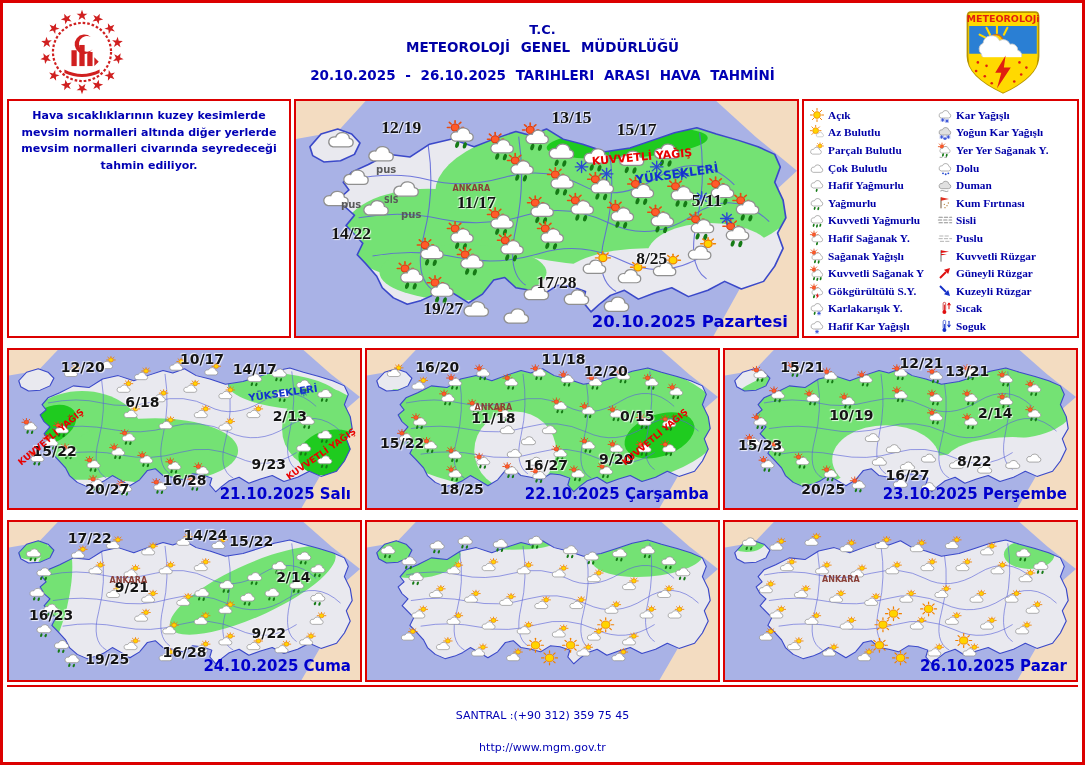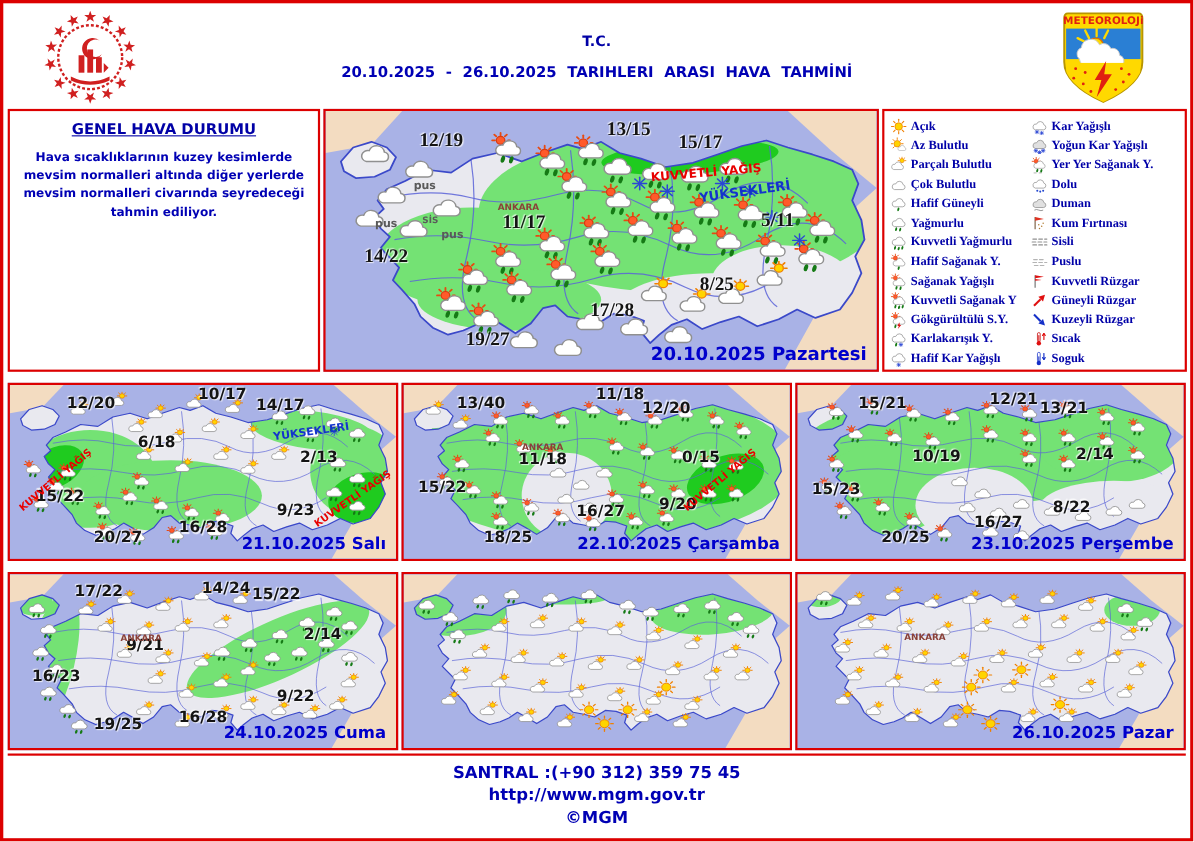--- a/index.html
+++ b/index.html
@@ -30,21 +30,21 @@
   .map-panel{background:#a9b2e6;}
   .map-inner,.map-inner svg.basemap{position:absolute;left:0;top:0;width:100%;height:100%;}
   .map-date{position:absolute;right:9px;bottom:5px;font-weight:bold;color:#0000cc;font-size:15px;white-space:nowrap;text-align:center;}
   .large .map-date{font-size:16.5px;}
   .temp{position:absolute;transform:translate(-50%,-50%);font-weight:bold;color:#141414;font-size:14px;white-space:nowrap;
         text-shadow:1px 1px 1px #ffffffcc,-1px -1px 1px #ffffffcc;}
   .large .temp{font-size:17.5px;font-family:Liberation Serif, serif;}
   .ann{position:absolute;transform:translate(-50%,-50%);font-weight:bold;white-space:nowrap;}
   
   .ftr{margin-top:3px;border-top:2px solid #dc0000;text-align:center;padding-top:5px;}
-  .ftr div{font-size:15px;font-weight:bold;color:#0000b4;line-height:1.35;}
+  .ftr div{font-size:11px;font-weight:normal;color:#0000b4;line-height:1.35;margin-top:17px;}
   .ftr a{color:#0000b4;text-decoration:none;}
 </style>
 </head>
 <body>
 
 <svg width="0" height="0" style="position:absolute" aria-hidden="true">
   <defs>
     <path id="p-cloud" d="M6.2 16.5 L17.6 16.5 A3.4 3.4 0 0 0 18 9.8 A5.1 5.1 0 0 0 8.1 8.7 A4 4 0 0 0 6.2 16.5 Z" fill="#ffffff" stroke="#909090" stroke-width="1"></path>
     <path id="p-cloudg" d="M6.2 16.5 L17.6 16.5 A3.4 3.4 0 0 0 18 9.8 A5.1 5.1 0 0 0 8.1 8.7 A4 4 0 0 0 6.2 16.5 Z" fill="#e0e0e0" stroke="#8a8a8a" stroke-width="1"></path>
     <ellipse id="p-drop" rx="1.35" ry="2.6" fill="#157a15"></ellipse>
@@ -286,20 +286,21 @@
         <path d="M60 33 a11 11 0 1 0 2 14 a9 9 0 1 1 -2 -14" fill="#d02020"></path>
         <rect x="38" y="48" width="6" height="18" fill="#d02020"></rect>
         <rect x="47" y="42" width="6" height="24" fill="#d02020"></rect>
         <rect x="56" y="50" width="6" height="16" fill="#d02020"></rect>
         <path d="M64 56 l5 5 l-5 5 z" fill="#d02020"></path>
         <path d="M30 70 q20 10 40 0 l0 4 q-20 9 -40 0 z" fill="#d02020"></path>
       </svg>
     </div>
     <div class="hdr-titles">
       <div class="l1">T.C.</div>
+      <div class="l3">METEOROLOJİ GENEL MÜDÜRLÜĞÜ</div>
       <div class="l4">20.10.2025 - 26.10.2025 TARIHLERI ARASI HAVA TAHMİNİ</div>
     </div>
     <div class="logo-box">
       <svg width="78" height="88" viewBox="0 0 90 100">
         <defs>
             <clipPath id="shieldclip">
               <path d="M8 4 H82 Q86 4 86 9 V55 Q86 78 45 97 Q4 78 4 55 V9 Q4 4 8 4 Z"></path>
             </clipPath>
           </defs>
         <path d="M8 4 H82 Q86 4 86 9 V55 Q86 78 45 97 Q4 78 4 55 V9 Q4 4 8 4 Z" fill="#ffd900" stroke="#b89500" stroke-width="2"></path>
@@ -329,21 +330,20 @@
           </g>
           <path d="M48 54 L36 74 L43 74 L38 92 L54 68 L46 68 Z" fill="#e02010"></path>
         </g>
         <text x="45" y="15" text-anchor="middle" font-size="11" font-weight="bold" fill="#e02010" font-family="DejaVu Sans, sans-serif">METEOROLOJi</text>
       </svg>
     </div>
   </header>
 
   <div class="row1">
     <section class="panel general">
-      <h2>GENEL HAVA DURUMU</h2>
       <p>Hava sıcaklıklarının kuzey kesimlerde mevsim normalleri altında diğer yerlerde mevsim normalleri civarında seyredeceği tahmin ediliyor.</p>
     </section>
     <section class="panel map-panel large">
         <div class="map-inner">
           <svg class="basemap" viewBox="0 0 360 185" preserveAspectRatio="none">
             <rect x="0" y="0" width="360" height="185" fill="#a9b2e6"></rect>
             <path d="M0,0 L50,0 L30,24 L0,30 Z" fill="#f3dcc1"></path>
             <path d="M302,0 L360,0 L360,55 L330,28 Z" fill="#f3dcc1"></path>
             <path d="M360,55 L360,185 L300,185 L335,116 L347,68 Z" fill="#f3dcc1"></path>
             <defs>
@@ -464,21 +464,21 @@
             <div class="lg-row">
               <svg>
                 <use href="#ic-cloud"></use>
               </svg>
               <span>Çok Bulutlu</span>
             </div>
             <div class="lg-row">
               <svg>
                 <use href="#ic-rain1"></use>
               </svg>
-              <span>Hafif Güneyli</span>
+              <span>Hafif Yağmurlu</span>
             </div>
             <div class="lg-row">
               <svg>
                 <use href="#ic-rain2"></use>
               </svg>
               <span>Yağmurlu</span>
             </div>
             <div class="lg-row">
               <svg>
                 <use href="#ic-rain3"></use>
@@ -757,21 +757,21 @@
             <use href="#ic-shower2" x="80" y="134.3" width="20" height="20"></use>
             <use href="#ic-shower2" x="206" y="134.3" width="20" height="20"></use>
             <use href="#ic-shower2" x="234.8" y="130.6" width="20" height="20"></use>
             <use href="#ic-shower2" x="130.4" y="64" width="20" height="20"></use>
             <use href="#ic-cloud" x="134" y="82.5" width="20" height="20"></use>
             <use href="#ic-cloud" x="155.6" y="95.45" width="20" height="20"></use>
             <use href="#ic-cloud" x="141.20000000000002" y="110.25" width="20" height="20"></use>
             <use href="#ic-cloud" x="162.8" y="119.5" width="20" height="20"></use>
             <use href="#ic-cloud" x="177.20000000000002" y="82.5" width="20" height="20"></use>
           </svg>
-          <div class="temp" style="left: 20%; top: 11%;">13/40</div>
+          <div class="temp" style="left: 20%; top: 11%;">16/20</div>
           <div class="temp" style="left: 56%; top: 6%;">11/18</div>
           <div class="temp" style="left: 68%; top: 13%;">12/20</div>
           <div class="temp" style="left: 36%; top: 43%;">11/18</div>
           <div class="temp" style="left: 77%; top: 42%;">0/15</div>
           <div class="temp" style="left: 10%; top: 59%;">15/22</div>
           <div class="temp" style="left: 71%; top: 69%;">9/20</div>
           <div class="temp" style="left: 51%; top: 73%;">16/27</div>
           <div class="temp" style="left: 27%; top: 88%;">18/25</div>
           <div class="ann" style="left: 82%; top: 55%; color: rgb(232, 0, 0); font-size: 9px; transform: translate(-50%, -50%) rotate(-40deg);">KUVVETLİ YAĞIŞ</div>
           <div class="ann" style="left: 36%; top: 36%; color: rgb(138, 64, 56); font-size: 8px;">ANKARA</div>

